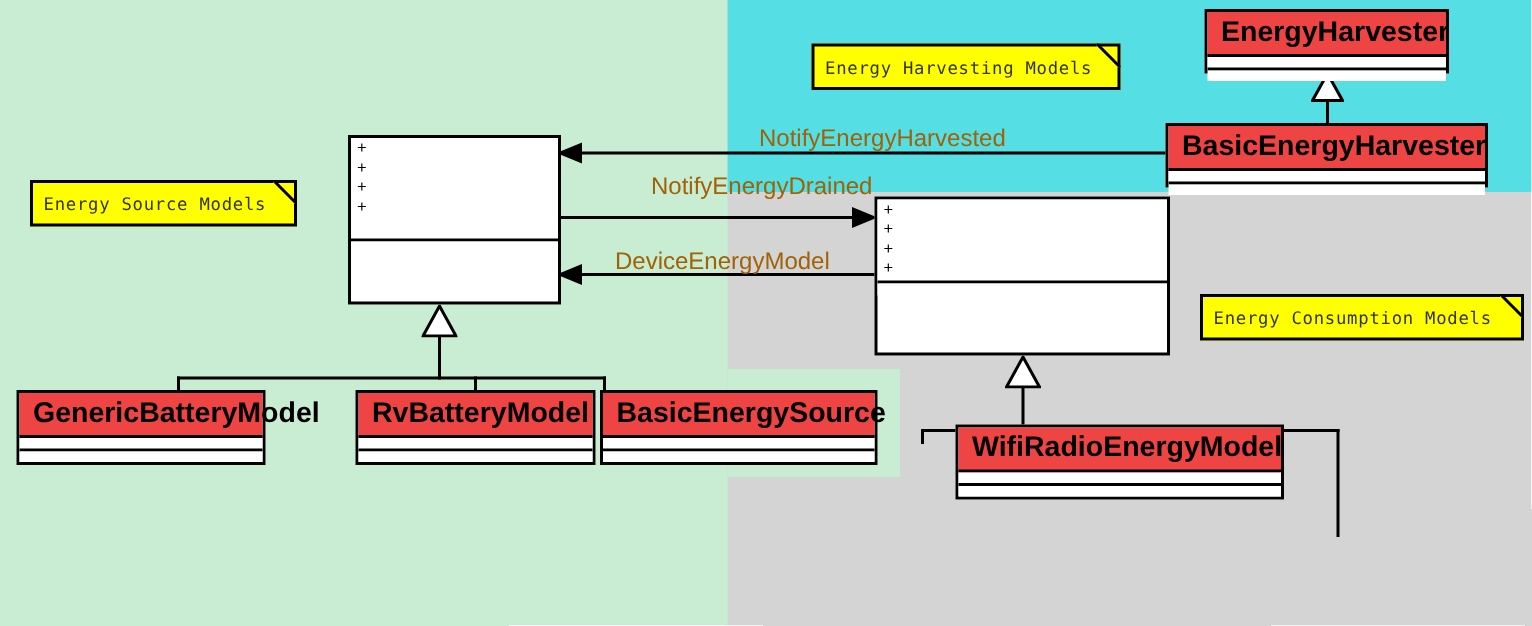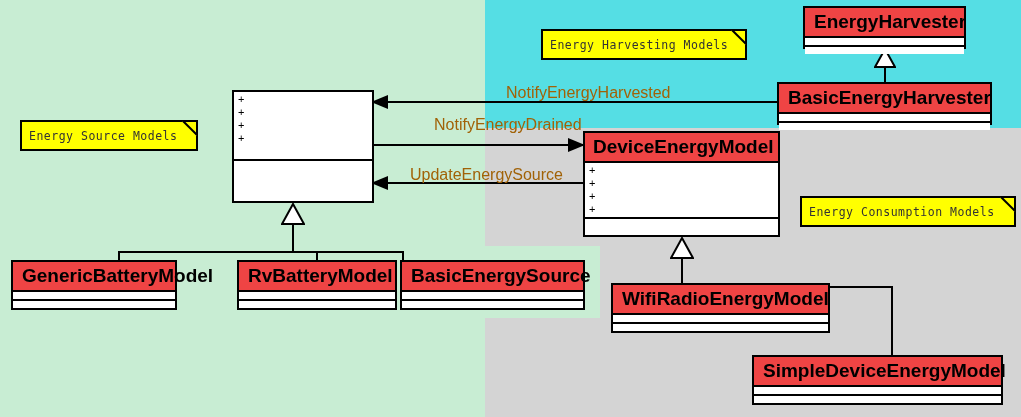--- a/index.html
+++ b/index.html
@@ -131,35 +131,34 @@
   <div class="ln lnh" style="left:371px;top:144px;width:212px;height:2px;"></div>
   <svg class="tri" style="left:567px;top:137px;" width="18" height="16" viewBox="0 0 18 16">
     <polygon points="18,8 1,1 1,15" fill="#000000"></polygon>
   </svg>
   <div class="lbl" style="left:410px;top:116px;margin-left:24px;">NotifyEnergyDrained</div>
 
   <div class="ln lnh" style="left:384px;top:182px;width:200px;height:2px;"></div>
   <svg class="tri" style="left:371px;top:175px;" width="18" height="16" viewBox="0 0 18 16">
     <polygon points="0,8 17,1 17,15" fill="#000000"></polygon>
   </svg>
-  <div class="lbl" style="left:410px;top:166px;">UpdateEnergySource</div>
+  <div class="lbl" style="left:410px;top:166px;">DeviceEnergyModel</div>
 
   <div class="cls" style="left:232px;top:90px;width:142px;height:113px;">
     <div class="attrs">
       <div class="row">+</div>
       <div class="row">+</div>
       <div class="row">+</div>
       <div class="row">+</div>
       <div class="row"></div>
     </div>
     <div class="ops"></div>
   </div>
 
   <div class="cls" style="left:583px;top:131px;width:197px;height:106px;">
-    <div class="title">DeviceEnergyModel</div>
     <div class="attrs">
       <div class="row">+</div>
       <div class="row">+</div>
       <div class="row">+</div>
       <div class="row">+</div>
     </div>
     <div class="ops thin"></div>
   </div>
 
   <div class="cls stub" style="left:803px;top:6px;width:163px;height:43px;">
@@ -185,31 +184,26 @@
     <div class="c2"></div>
     <div class="c3"></div>
   </div>
 
   <div class="cls stub" style="left:400px;top:260px;width:185px;height:50px;">
     <div class="title">BasicEnergySource</div>
     <div class="c2"></div>
     <div class="c3"></div>
   </div>
 
-  <div class="cls stub" style="left:611px;top:283px;width:219px;height:50px;">
+  <div class="cls stub" style="left:637px;top:283px;width:219px;height:50px;">
     <div class="title">WifiRadioEnergyModel</div>
     <div class="c2"></div>
     <div class="c3"></div>
   </div>
 
-  <div class="cls stub" style="left:752px;top:355px;width:251px;height:50px;">
-    <div class="title">SimpleDeviceEnergyModel</div>
-    <div class="c2"></div>
-    <div class="c3"></div>
-  </div>
 
   <div class="note" style="left:20px;top:120px;width:178px;height:31px;">
     <span>Energy Source Models</span>
     <svg class="foldsvg" width="16" height="16" viewBox="0 0 16 16">
       <polygon points="0,0 16,16 0,16" fill="#ffff00" stroke="none"></polygon>
       <polyline points="0,0 16,16" fill="none" stroke="#000000" stroke-width="2"></polyline>
     </svg>
   </div>
 
   <div class="note" style="left:541px;top:29px;width:206px;height:31px;">

